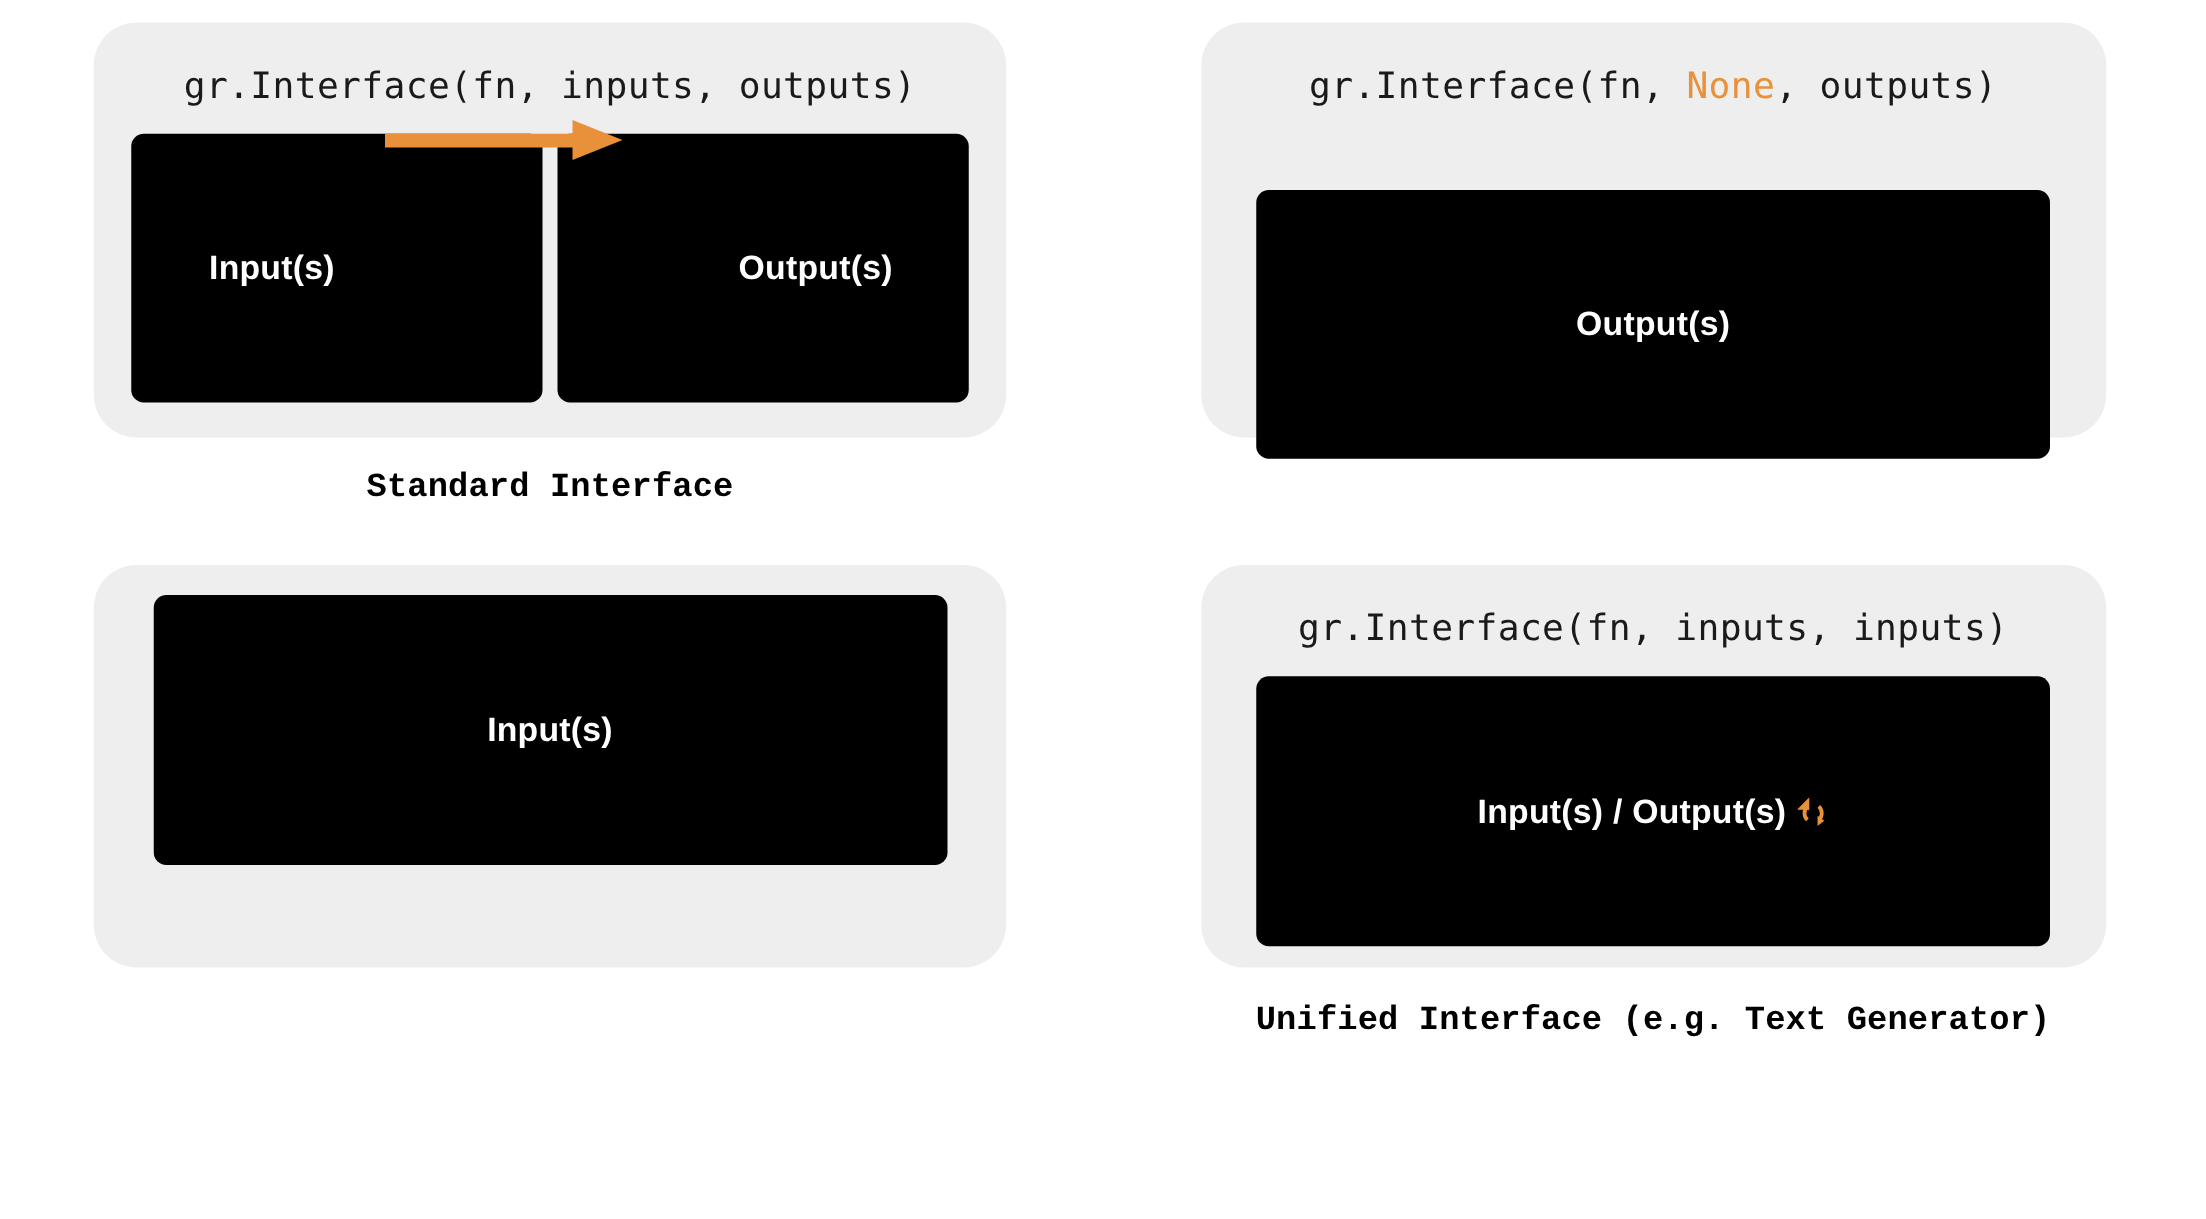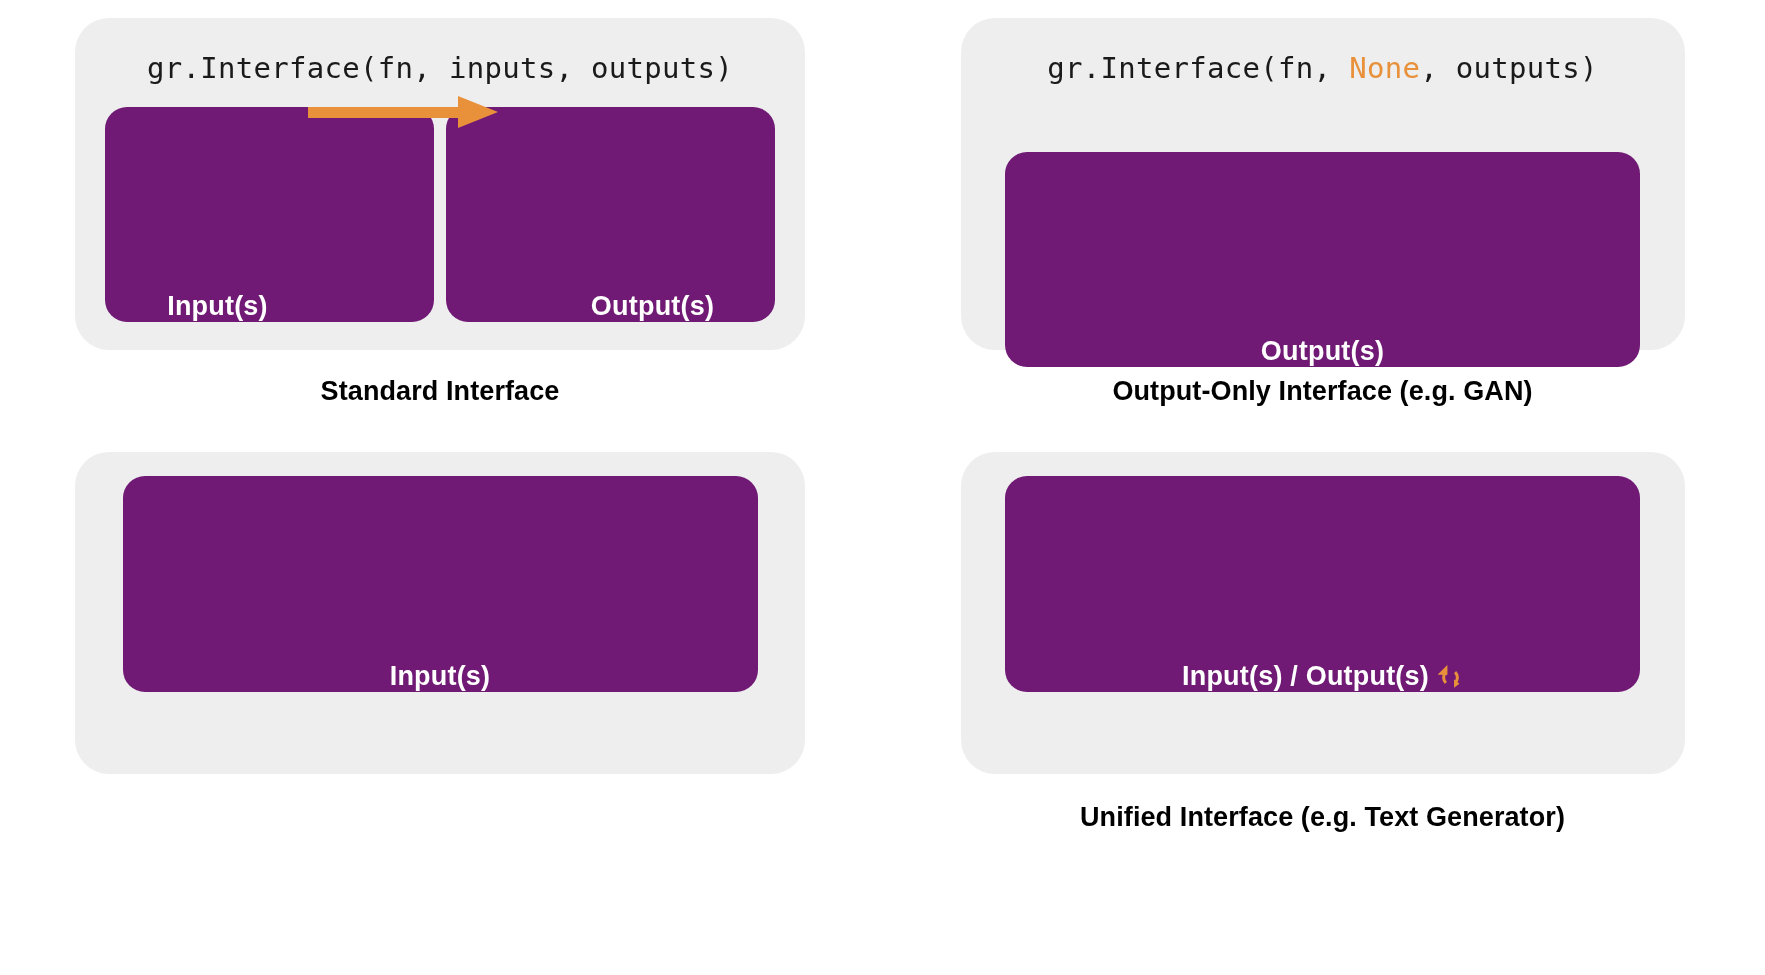--- a/index.html
+++ b/index.html
@@ -64,24 +64,24 @@
   }
 
   
   .boxes {
     display: flex;
     flex-direction: row;
     gap: 12px;
     margin-top: 24px;
   }
   .slate-box {
-    background: #701a75;
-    border-radius: 22px;
-    display: flex;
-    align-items: flex-end;
+    background: #000000;
+    border-radius: 10px;
+    display: flex;
+    align-items: center;
     justify-content: center;
     box-sizing: border-box;
     position: relative;
   }
   .box-half { width: 329px; height: 215px; }
   .box-full-top { width: 635px; height: 215px; }
   .box-full-bottom { width: 635px; height: 216px; }
 
   .box-label {
     color: #ffffff;
@@ -121,20 +121,21 @@
   }
 
   
   .caption {
     font-size: 27px;
     font-weight: bold;
     color: #000000;
     letter-spacing: 0.1px;
     text-align: center;
     white-space: nowrap;
+    font-family: Liberation Mono, monospace;
   }
   .cell-tl .caption,
   .cell-tr .caption { margin-top: 26px; }
   .cell-bl .caption,
   .cell-br .caption { margin-top: 28px; }
 </style>
 </head>
 <body>
 
 <div class="canvas">
@@ -163,35 +164,35 @@
 
     <div class="cell cell-tr">
       <div class="panel">
         <div class="code-line"><span>gr.Interface(fn, </span><span class="code-none">None</span><span>, outputs)</span></div>
         <div class="boxes">
           <div class="slate-box box-full-top">
             <span class="box-label">Output(s)</span>
           </div>
         </div>
       </div>
-      <div class="caption">Output-Only Interface (e.g. GAN)</div>
     </div>
 
     <div class="cell cell-bl">
       <div class="panel">
         <div class="boxes">
           <div class="slate-box box-full-bottom">
             <span class="box-label">Input(s)</span>
           </div>
         </div>
       </div>
     </div>
 
     <div class="cell cell-br">
       <div class="panel">
+        <div class="code-line"><span>gr.Interface(fn, inputs, inputs)</span></div>
         <div class="boxes">
           <div class="slate-box box-full-bottom">
             <span class="box-label">
               <span>Input(s) / Output(s)</span>
               <span class="loop-icon">
                 <svg width="25" height="25" viewBox="0 0 24 24" aria-hidden="true">
 
                   <path d="M7.6 17.2 A7.2 7.2 0 0 1 7.6 6.8 L7.6 3.4 L3.0 8.0 L7.6 8.0 L7.6 6.8" fill="none" stroke="#e8913a" stroke-width="2.9" stroke-linecap="butt"></path>
                   <polygon points="8.6,2.2 8.6,10.0 3.4,6.1" fill="#e8913a"></polygon>
 

